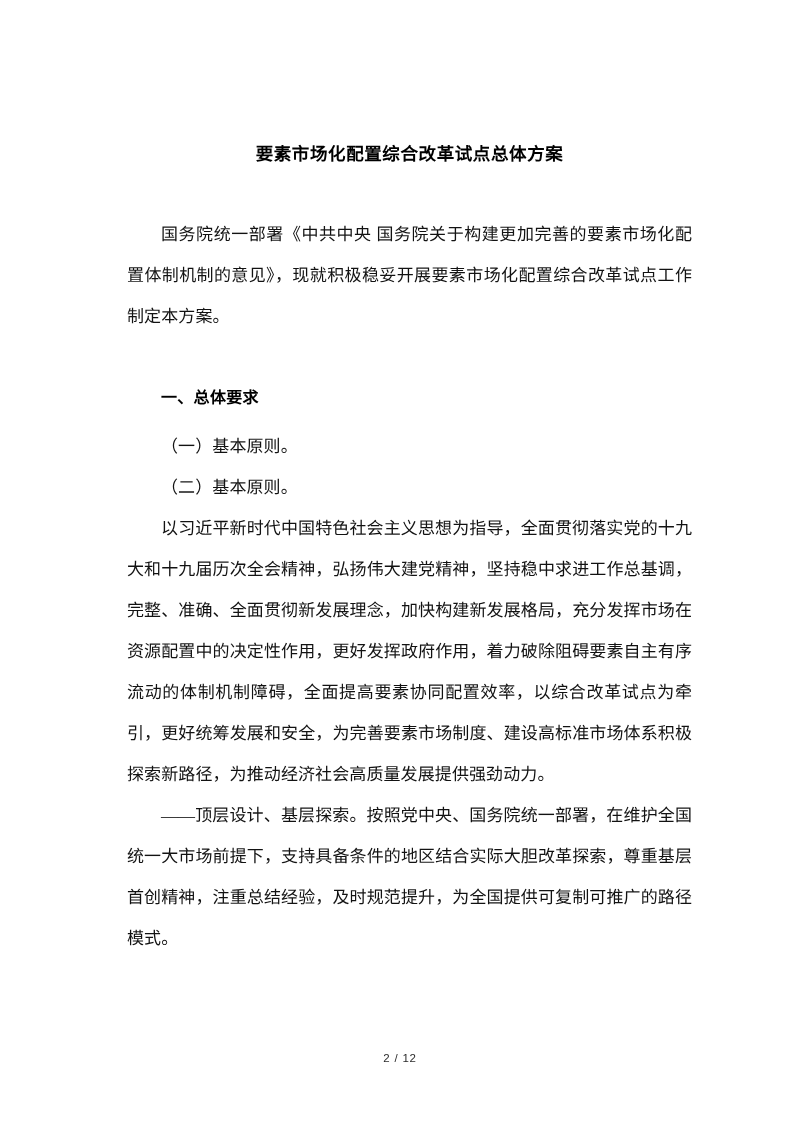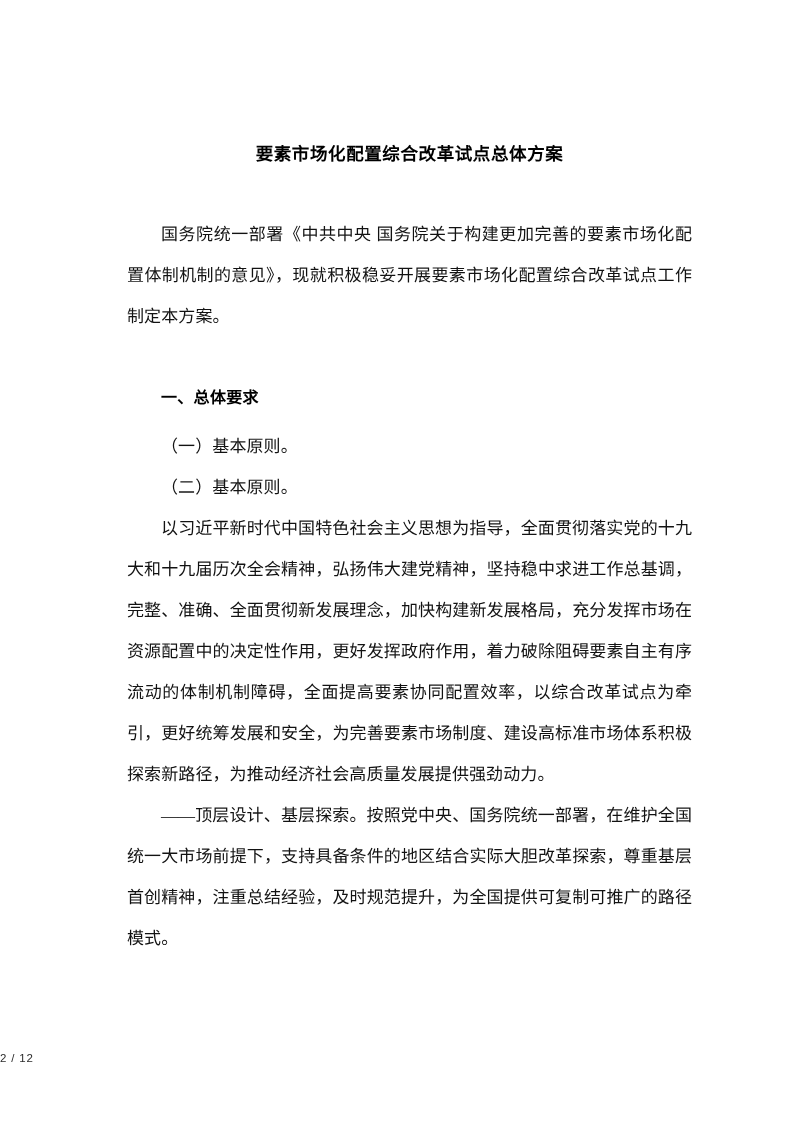--- a/index.html
+++ b/index.html
@@ -58,20 +58,21 @@
     margin: 0;
     letter-spacing: 0.3px;
     color: #000000;
   }
   .gap-after-intro { height: 46px; }
   .page-footer {
     position: absolute;
     left: 0;
     right: 0;
     top: 1052px;
+    text-align: center;
     font-size: 11.5px;
     color: #2b2b2b;
     letter-spacing: 0.8px;
     font-family: "Liberation Sans", sans-serif;
   }
 </style>
 </head>
 <body>
 
 <div class="page">

